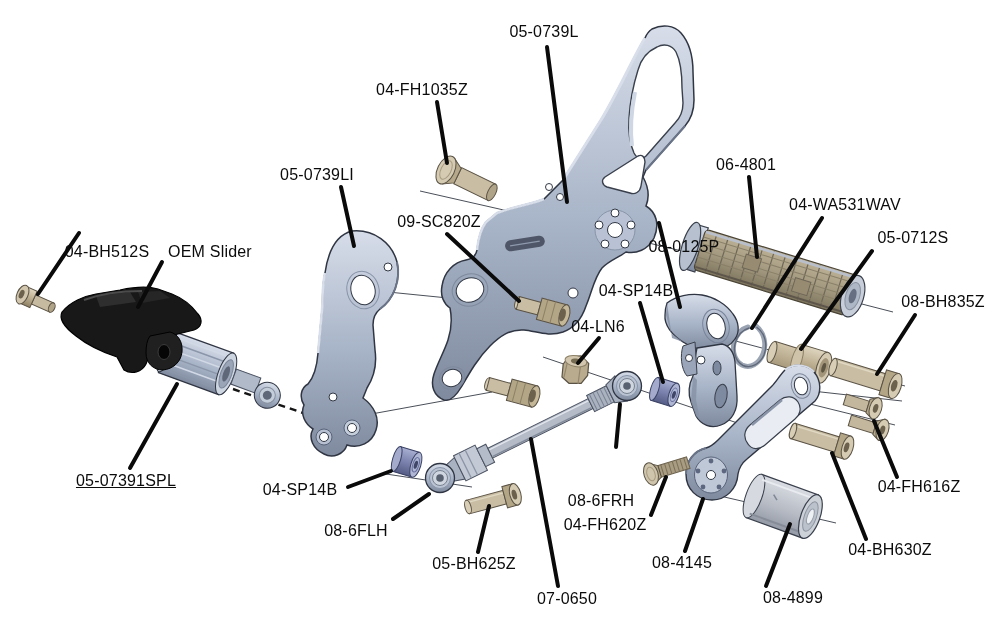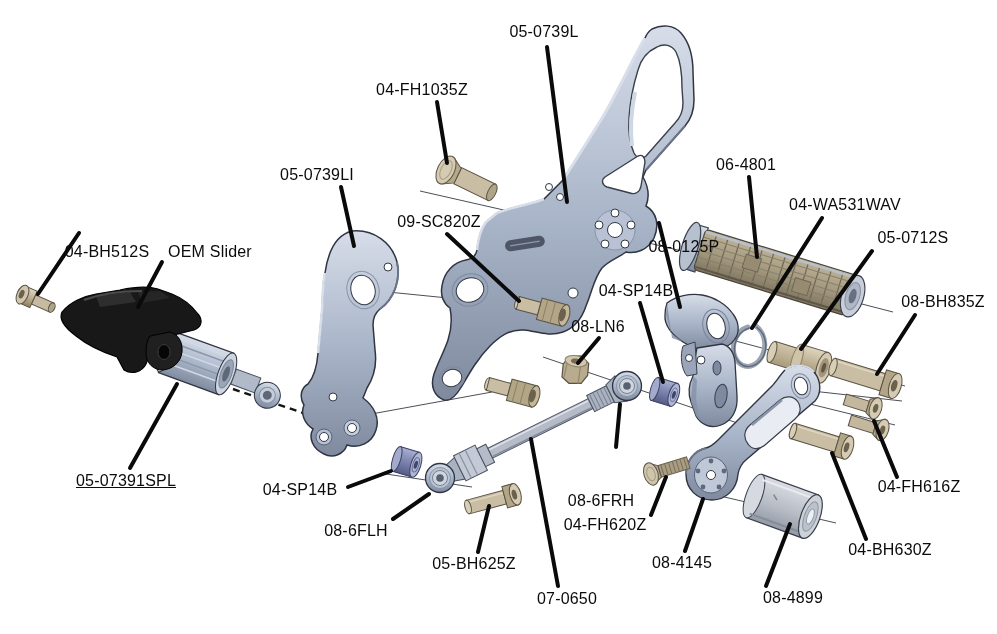--- a/index.html
+++ b/index.html
@@ -447,21 +447,21 @@
 <div class="lbl" style="left:317px;top:175px;">05-0739LI</div>
 <div class="lbl" style="left:107px;top:220px;margin-top:32px;">04-BH512S</div>
 <div class="lbl" style="left:210px;top:252px;">OEM Slider</div>
 <div class="lbl" style="left:439px;top:222px;">09-SC820Z</div>
 <div class="lbl" style="left:746px;top:165px;">06-4801</div>
 <div class="lbl" style="left:684px;top:211px;margin-top:36px;">08-0125P</div>
 <div class="lbl" style="left:845px;top:205px;">04-WA531WAV</div>
 <div class="lbl" style="left:897px;top:238px;padding-left:32px;">05-0712S</div>
 <div class="lbl" style="left:943px;top:302px;">08-BH835Z</div>
 <div class="lbl" style="left:636px;top:291px;">04-SP14B</div>
-<div class="lbl" style="left:598px;top:327px;">08-LN6</div>
+<div class="lbl" style="left:598px;top:327px;">04-LN6</div>
 <div class="lbl" style="left:601px;top:457px;margin-top:44px;">08-6FRH</div>
 <div class="lbl" style="left:605px;top:525px;">04-FH620Z</div>
 <div class="lbl" style="left:682px;top:563px;">08-4145</div>
 <div class="lbl" style="left:777px;top:598px;margin-left:16px;">08-4899</div>
 <div class="lbl" style="left:890px;top:550px;">04-BH630Z</div>
 <div class="lbl" style="left:919px;top:487px;">04-FH616Z</div>
 <div class="lbl" style="left:126px;top:481px;text-decoration:underline;">05-07391SPL</div>
 <div class="lbl" style="left:300px;top:490px;">04-SP14B</div>
 <div class="lbl" style="left:356px;top:531px;">08-6FLH</div>
 <div class="lbl" style="left:474px;top:564px;">05-BH625Z</div>

